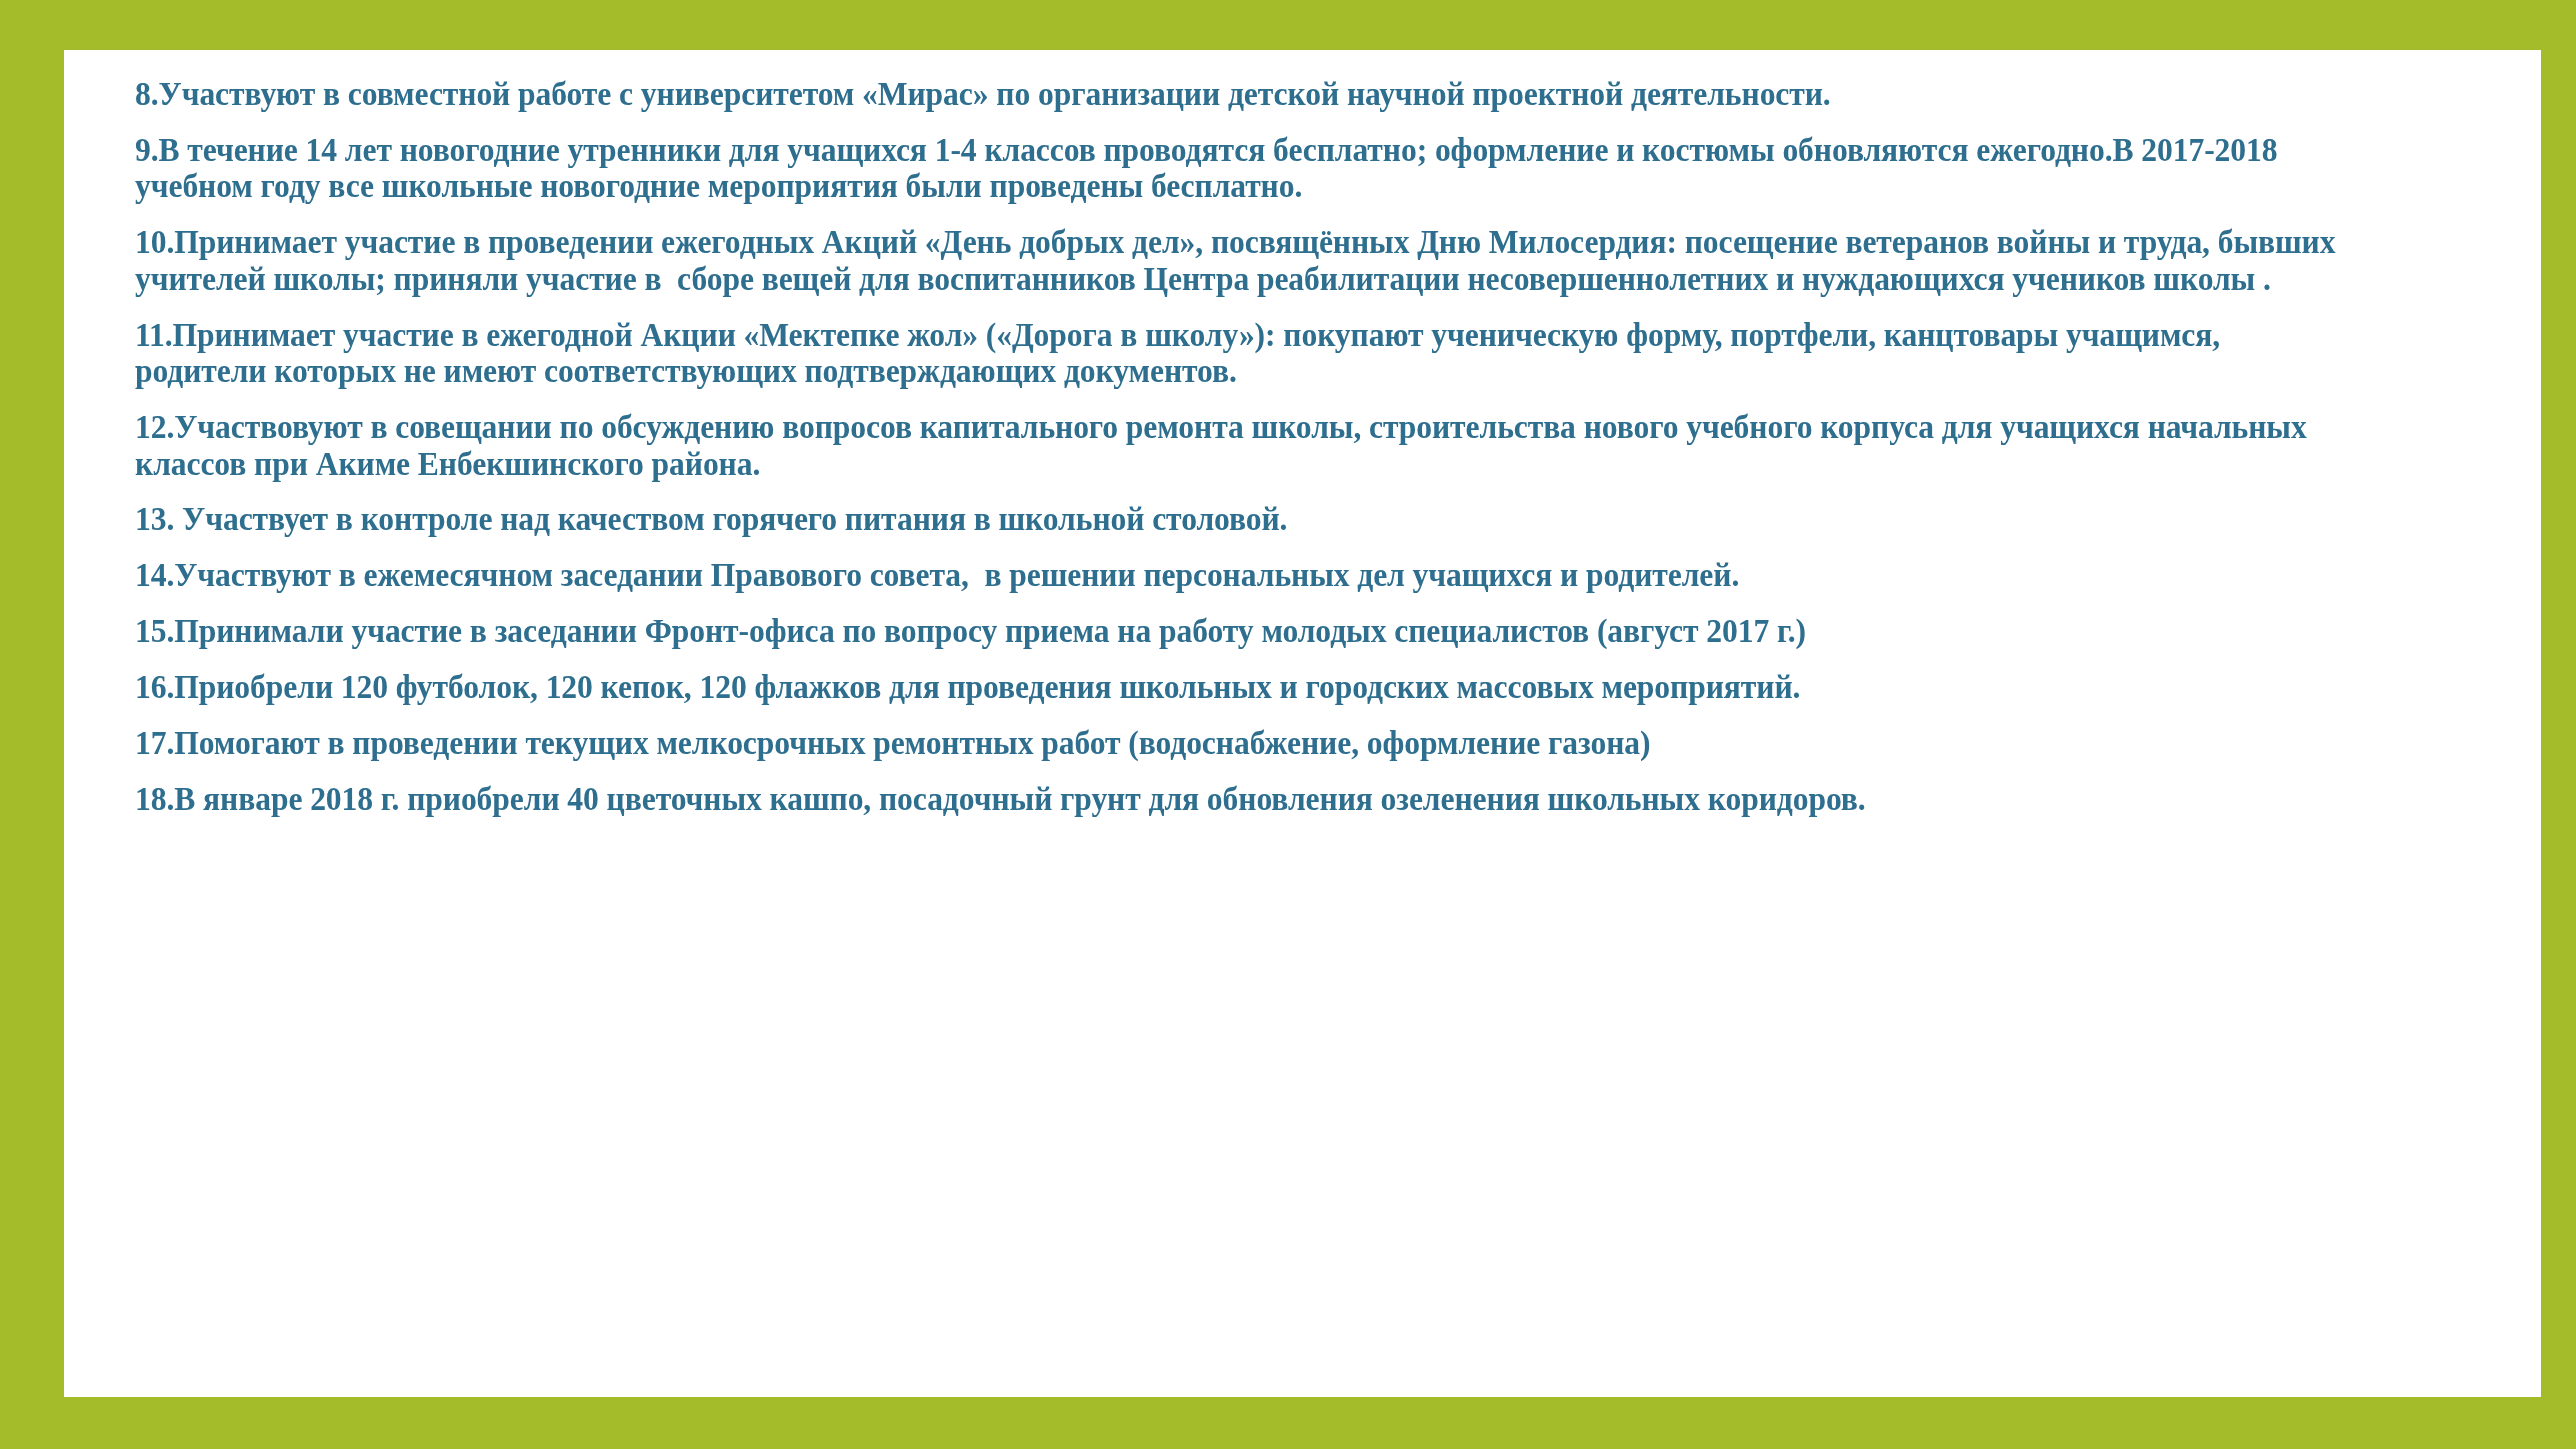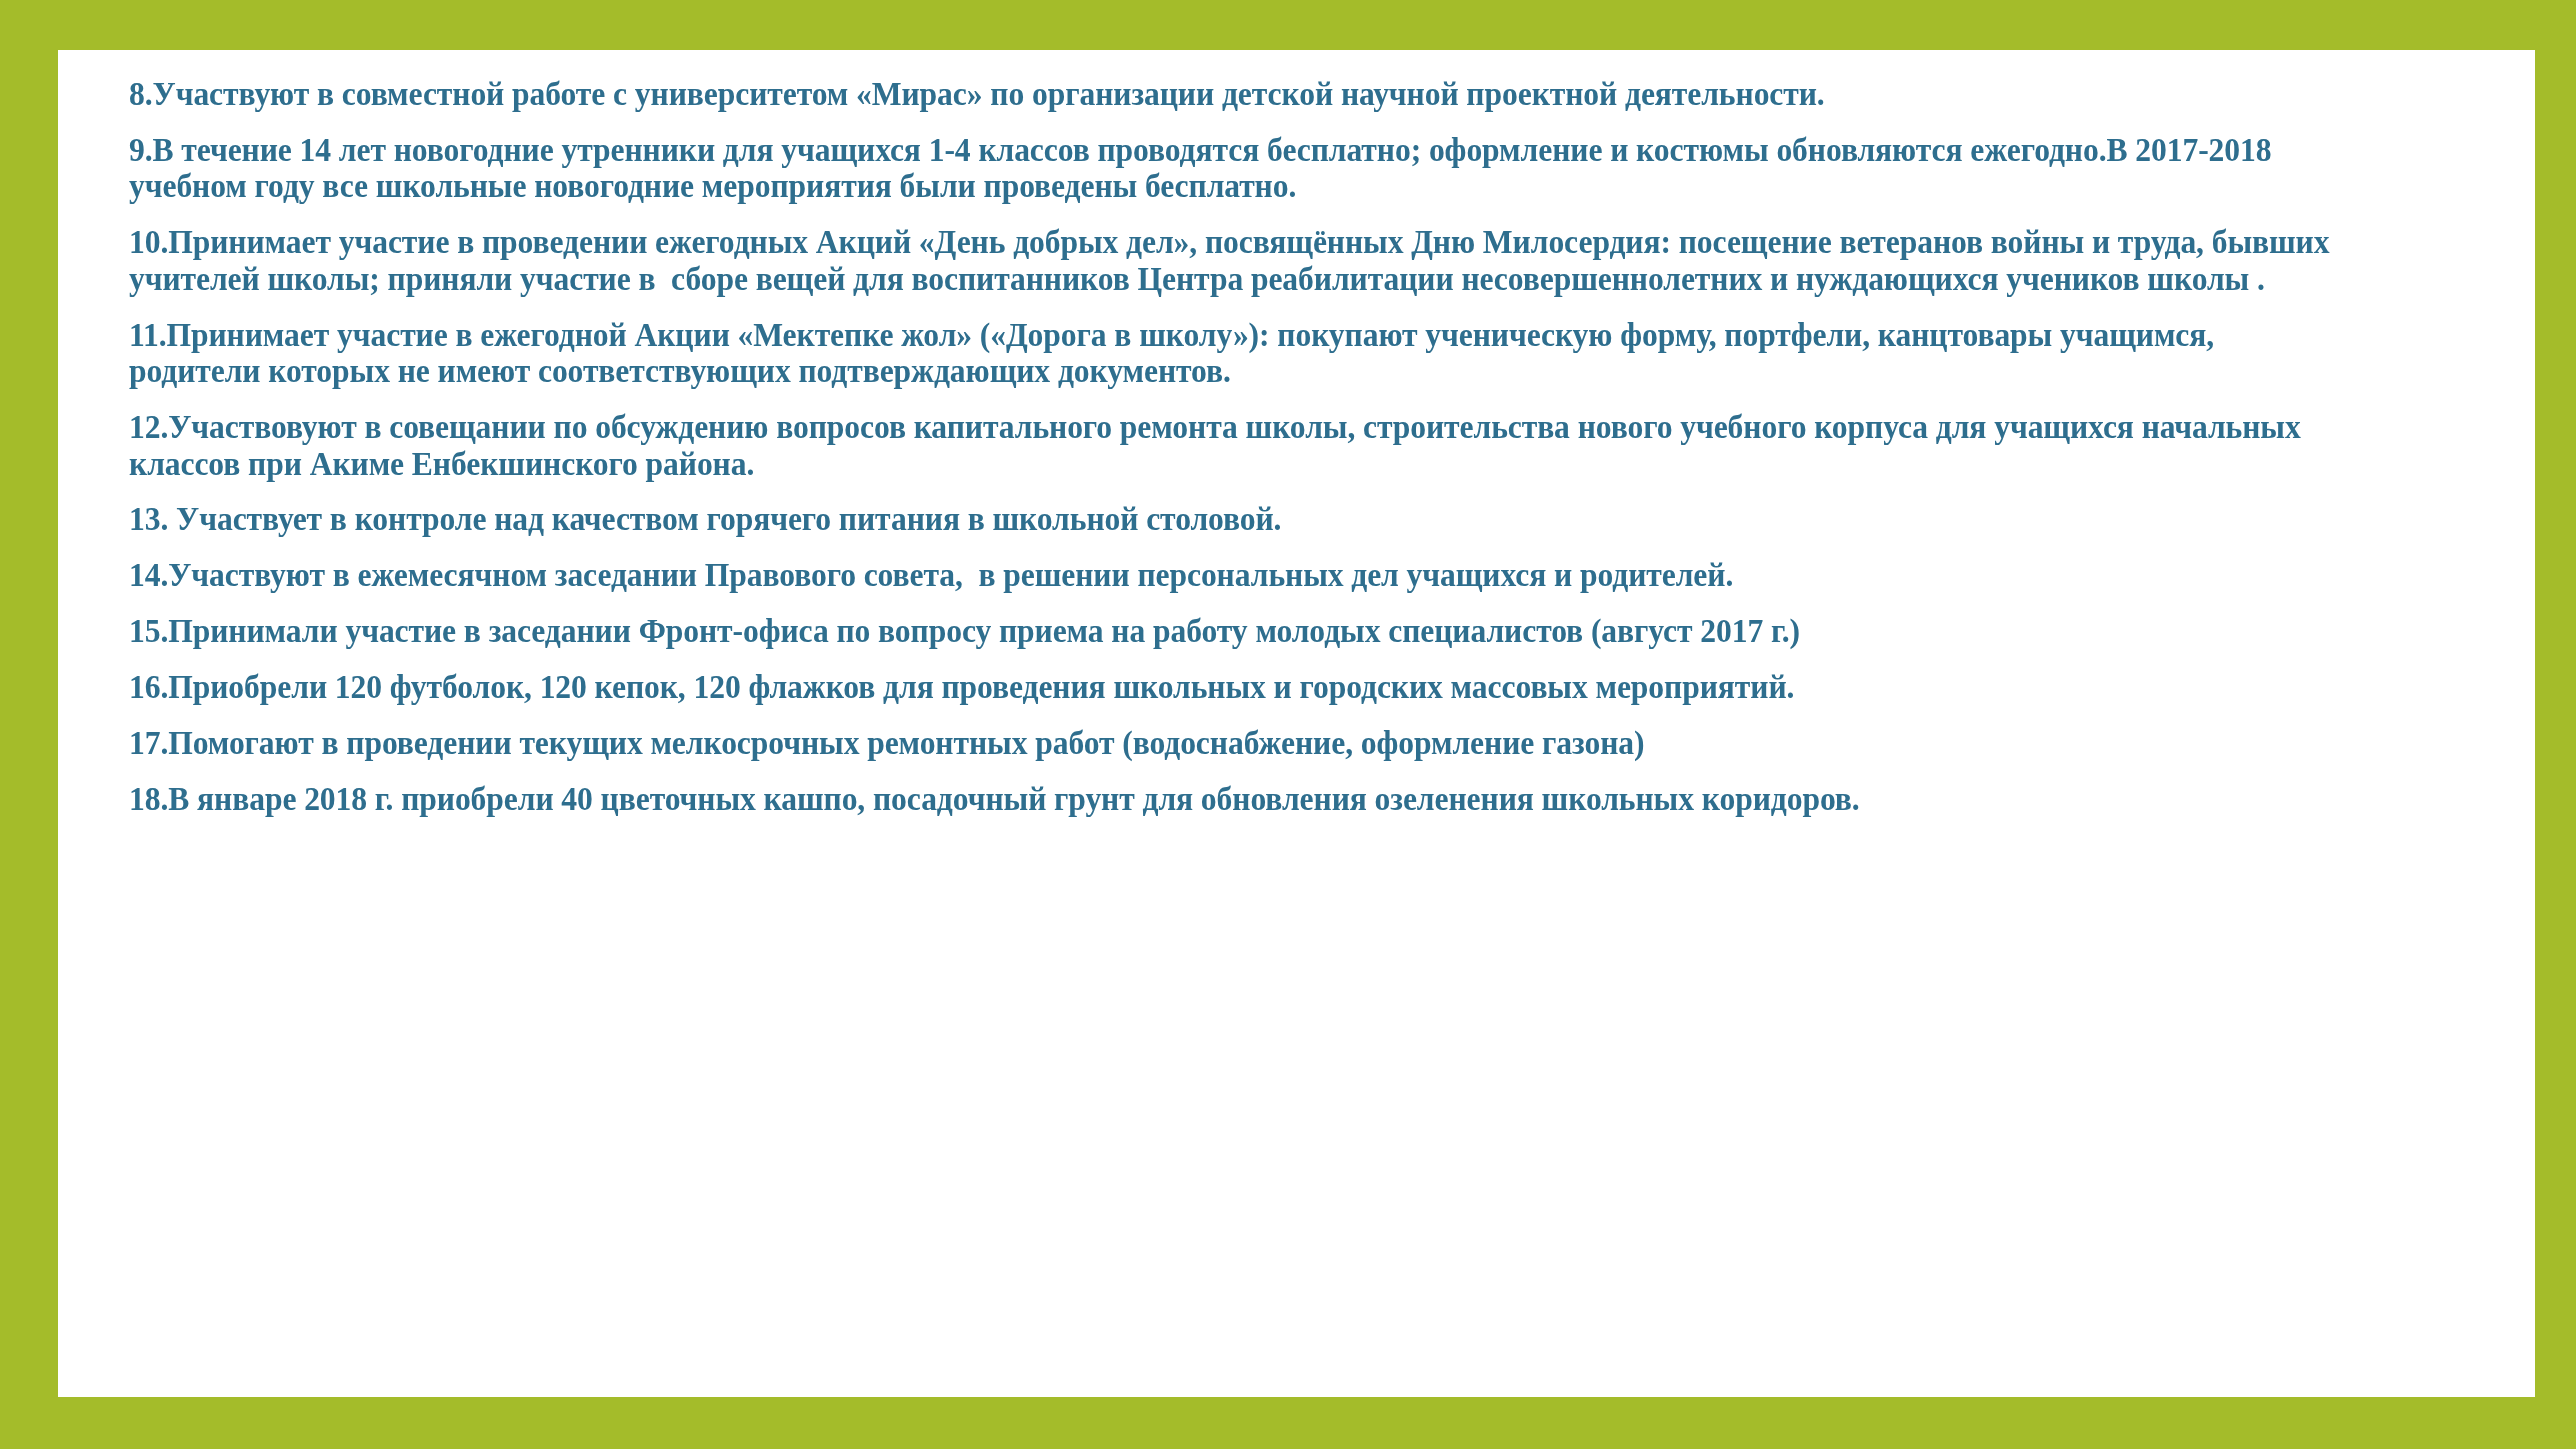--- a/index.html
+++ b/index.html
@@ -15,21 +15,21 @@
   }
   #slide {
     position: relative;
     width: 2576px;
     height: 1449px;
     background: #A4BC2A;
     box-sizing: border-box;
   }
   #content-panel {
     position: absolute;
-    left: 58px;
+    left: 64px;
     top: 50px;
     width: 2477px;
     height: 1347px;
     background: #FFFFFF;
     box-sizing: border-box;
   }
   #body-text {
     position: absolute;
     left: 71px;
     top: 26px;

